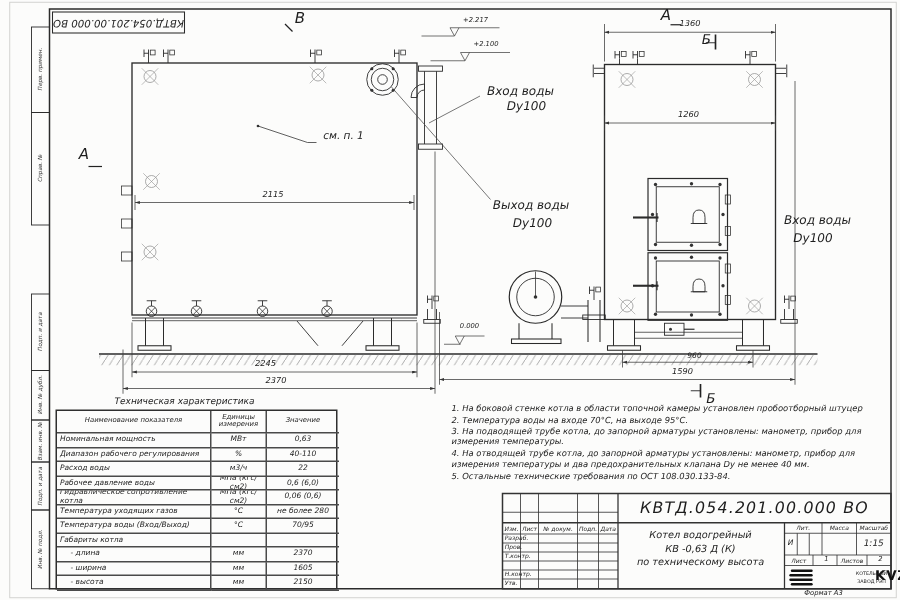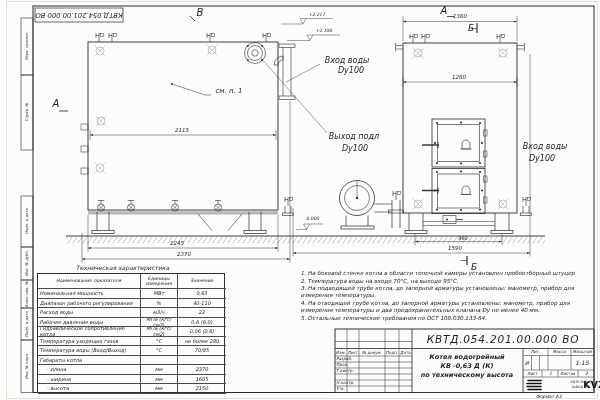--- a/index.html
+++ b/index.html
@@ -6,21 +6,21 @@
   .page{position:relative;width:600px;height:400px;background:#fcfcfb;
         font-family:"DejaVu Sans",sans-serif;overflow:hidden;}
   svg.geom{position:absolute;left:0;top:0;}
   .t{position:absolute;font-style:italic;color:#1d1d1d;white-space:nowrap;
      transform:translate(-50%,-50%);line-height:1;}
   .tl{position:absolute;font-style:italic;color:#1d1d1d;white-space:nowrap;
       transform:translate(0,-50%);line-height:1;}
   .stamp{transform:translate(-50%,-50%) rotate(180deg);}
   .vlab{transform:translate(-50%,-50%) rotate(-90deg);font-size:3.8px;color:#333;}
   .s3{font-size:3.2px;} .s4{font-size:4px;} .s45{font-size:4.5px;} .s5{font-size:5px;}
-  .s55{font-size:5.5px;} .s6{font-size:6px;} .s65{font-size:6.5px;font-weight:bold;} .s68{font-size:6.8px;}
+  .s55{font-size:5.5px;} .s6{font-size:6px;} .s65{font-size:6.5px;} .s68{font-size:6.8px;}
   .s7{font-size:7px;} .s8{font-size:8px;font-style:italic;} .s9{font-size:9px;} .s10{font-size:10px;} .s105{font-size:10.5px;}
   .docnum{letter-spacing:0.8px;}
   .logo{font-style:normal;font-weight:bold;letter-spacing:0.5px;color:#111;margin-left:40px;}
   .org{font-style:normal;color:#222;}
   
   .spec{position:absolute;left:37px;top:273px;width:188px;height:119.5px;
         display:grid;grid-template-columns:103px 37px 48px;
         grid-template-rows:15px repeat(11,9.5px);
         border:1px solid #2f2f2f;box-sizing:border-box;
         font-size:5px;font-style:italic;color:#1d1d1d;}
@@ -351,21 +351,21 @@
 <div class="t s55" style="left:459px;top:77.5px;">1260</div>
 <div class="t s5" style="left:463px;top:237.5px;">960</div>
 <div class="t s55" style="left:455px;top:248.5px;">1590</div>
 
 <div class="t s45" style="left:317px;top:15px;">+2.217</div>
 <div class="t s45" style="left:324px;top:31px;">+2.100</div>
 <div class="t s45" style="left:313px;top:219px;">0.000</div>
 
 <div class="t s8" style="left:347px;top:61px;">Вход воды</div>
 <div class="t s8" style="left:351px;top:71px;">Dy100</div>
-<div class="t s8" style="left:354px;top:137px;">Выход подл</div>
+<div class="t s8" style="left:354px;top:137px;">Выход воды</div>
 <div class="t s8" style="left:355px;top:149px;">Dy100</div>
 <div class="t s8" style="left:545px;top:147px;">Вход воды</div>
 <div class="t s8" style="left:542px;top:159px;">Dy100</div>
 
 <div class="t s6" style="left:123px;top:268px;">Техническая характеристика</div>
 <div class="spec">
   <div class="hd">Наименование показателя</div>
   <div class="hd">Единицы измерения</div>
   <div class="hd">Значение</div>
 

